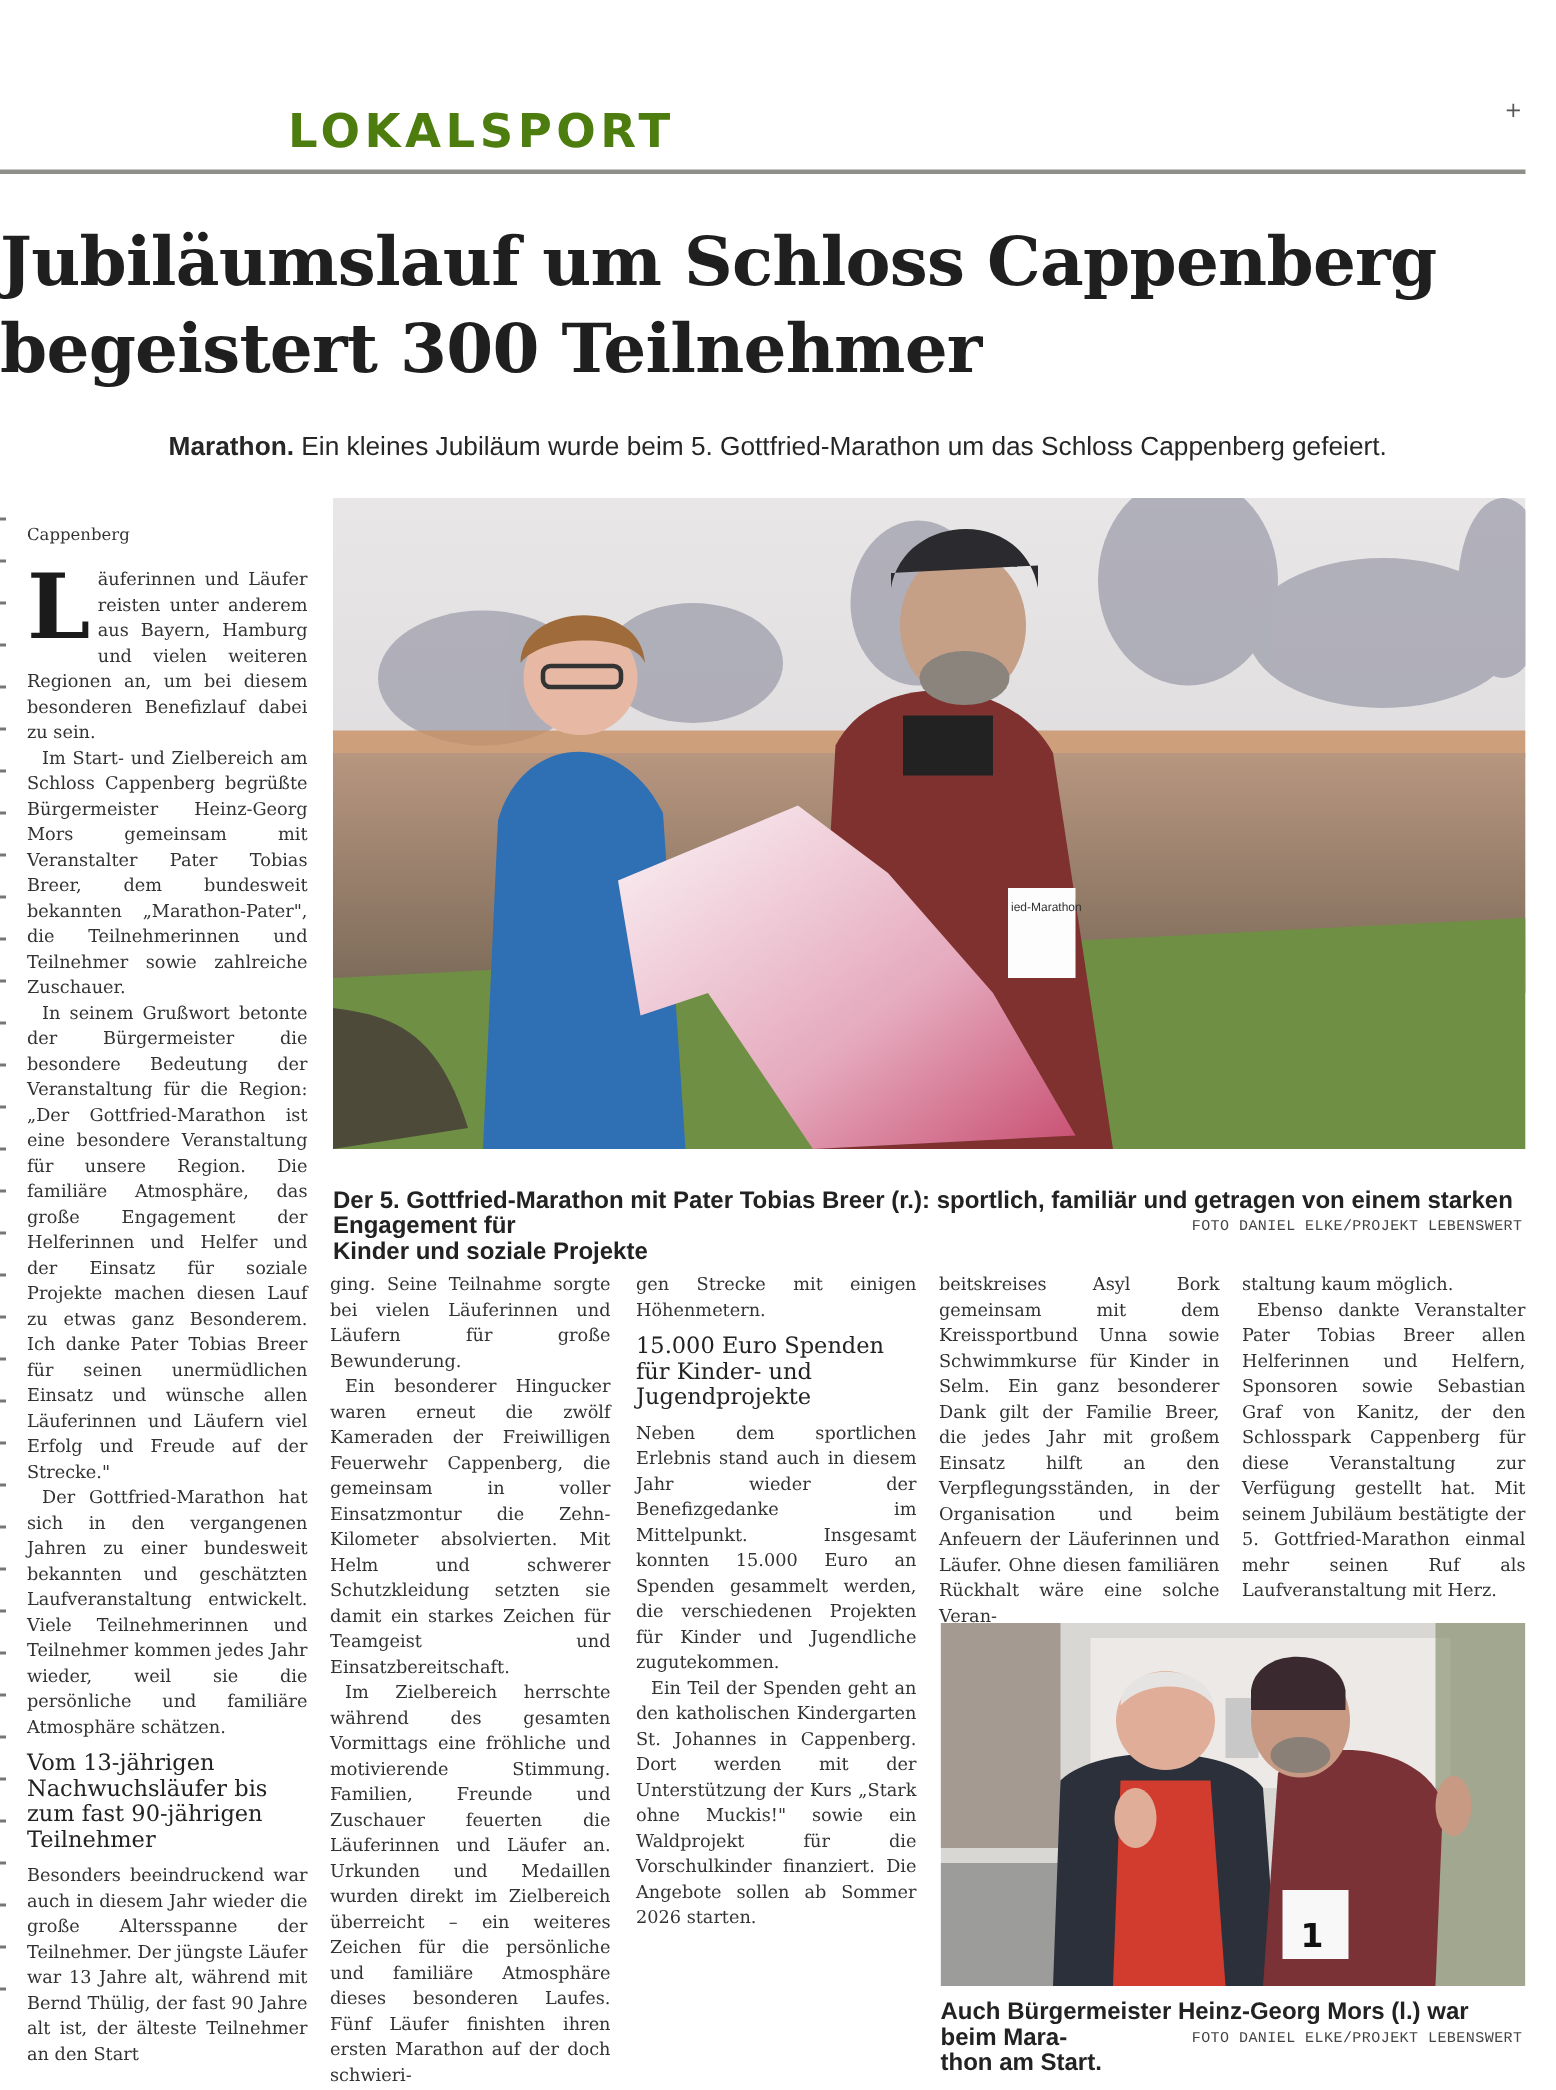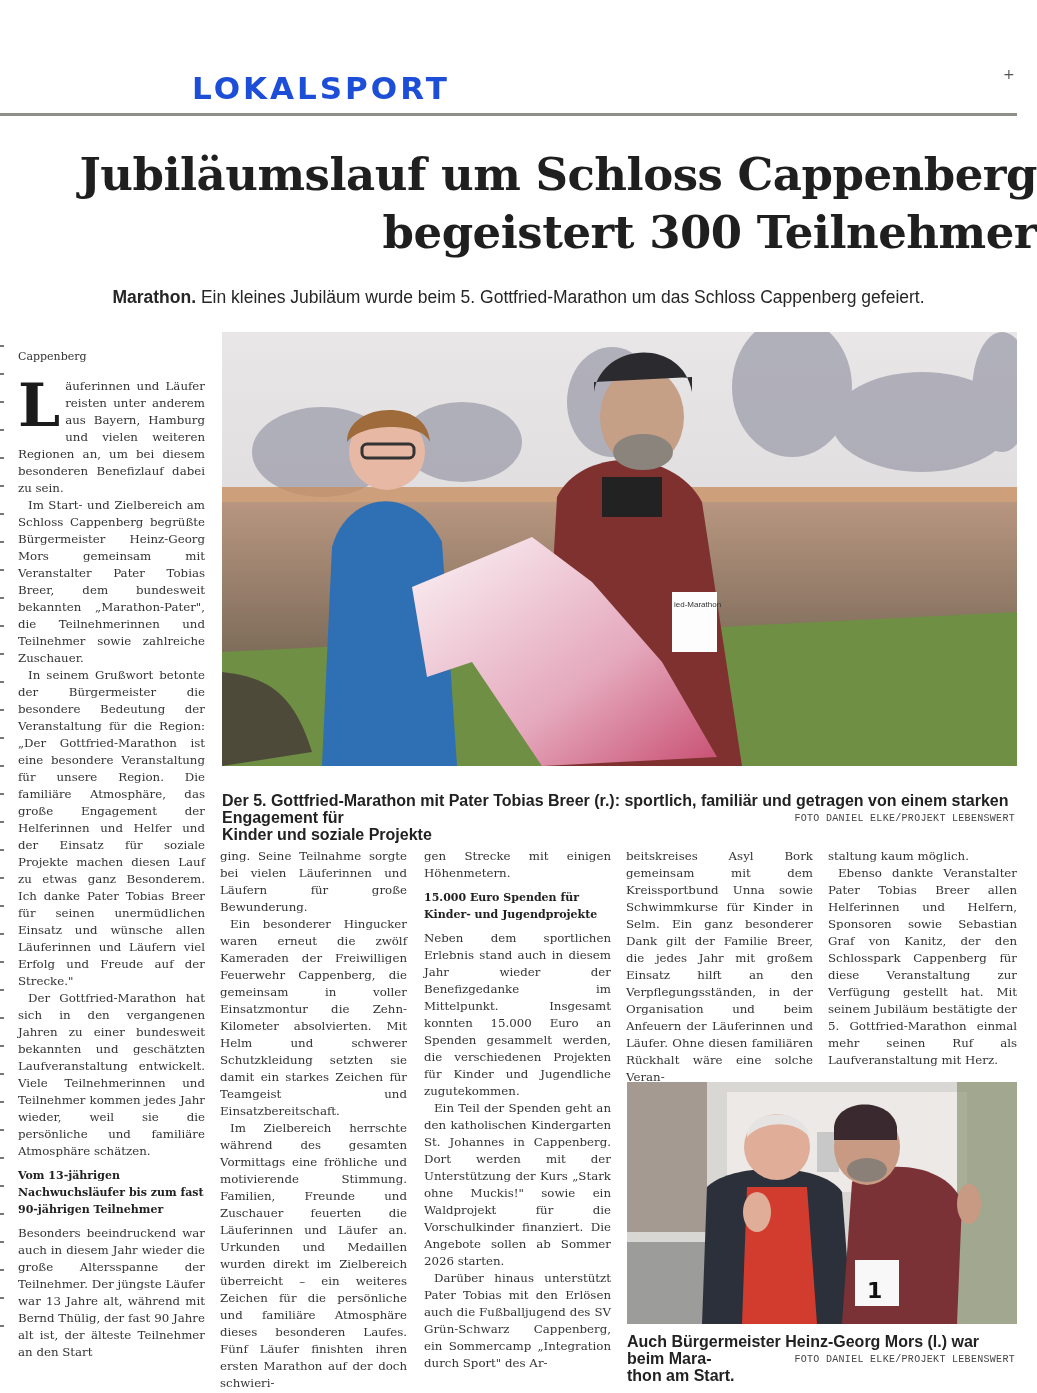--- a/index.html
+++ b/index.html
@@ -1,27 +1,27 @@
 <!DOCTYPE html>
 <html><head>
 <meta charset="utf-8">
 <style>
   html, body { margin:0; padding:0; background:#fff; }
   body { width:1037px; height:1393px; position:relative; overflow:hidden; font-family:"DejaVu Serif", serif; color:#2b2b2b; }
-  .rubric { position:absolute; left:192px; top:70px; font-family:"DejaVu Sans", sans-serif; font-weight:bold; font-size:31px; letter-spacing:3px; color:#1d4ed8; }
+  .rubric { position:absolute; left:192px; top:70px; font-family:"DejaVu Sans", sans-serif; font-weight:bold; font-size:31px; letter-spacing:3px; color:#4d7c0f; }
   .plus { position:absolute; left:1003px; top:66px; font-family:"DejaVu Sans", sans-serif; font-size:14px; color:#555; }
   .rule { position:absolute; left:0; top:113px; width:1017px; height:3px; background:#8f8f8a; }
-  .headline { position:absolute; left:0; top:146px; width:1037px; text-align:right; font-family:"DejaVu Serif", serif; font-weight:bold; font-size:45px; line-height:58px; color:#1f1f1f; letter-spacing:-0.5px; }
+  .headline { position:absolute; left:0; top:146px; width:1037px; text-align:left; font-family:"DejaVu Serif", serif; font-weight:bold; font-size:45px; line-height:58px; color:#1f1f1f; letter-spacing:-0.5px; }
   .teaser { position:absolute; left:0; top:285px; width:1037px; text-align:center; font-family:"Liberation Sans", sans-serif; font-size:17.5px; line-height:25px; color:#262626; }
   .teaser b { font-weight:bold; }
   .dateline { position:absolute; left:18px; top:350px; font-size:11px; color:#333; }
   .col { position:absolute; font-size:11.8px; line-height:17px; text-align:justify; color:#333; hyphens:manual; }
   .col p { margin:0; text-indent:10px; }
   .col p.noindent { text-indent:0; }
-  .col h3 { margin:7px 0 7px; font-size:11px; line-height:17px; font-weight:bold; text-align:left; color:#222; }
+  .col h3 { margin:7px 0 7px; font-size:15px; line-height:17px; font-weight:normal; text-align:left; color:#222; }
   .dropcap { float:left; font-size:60px; line-height:50px; font-weight:bold; margin:2px 5px 0 0; color:#1b1b1b; font-family:"DejaVu Serif", serif; }
   .photo { position:absolute; overflow:hidden; }
   .caption { position:absolute; font-family:"Liberation Sans", sans-serif; font-size:16px; line-height:17px; font-weight:bold; color:#222; }
   .credit { position:absolute; font-family:Liberation Mono, monospace; font-size:10px; color:#444; letter-spacing:0.3px; }
   .margin-ticks { position:absolute; left:0; top:345px; width:6px; height:1040px; }
   .margin-ticks span { display:block; height:2px; width:4px; background:#777; margin-bottom:26px; }
 </style>
 </head>
 <body>
 
@@ -147,21 +147,20 @@
   <p class="noindent">ging. Seine Teilnahme sorgte bei vielen Läuferinnen und Läufern für große Bewunderung.</p>
   <p>Ein besonderer Hingucker waren erneut die zwölf Kameraden der Freiwilligen Feuerwehr Cappenberg, die gemeinsam in voller Einsatzmontur die Zehn-Kilometer absolvierten. Mit Helm und schwerer Schutzkleidung setzten sie damit ein starkes Zeichen für Teamgeist und Einsatzbereitschaft.</p>
   <p>Im Zielbereich herrschte während des gesamten Vormittags eine fröhliche und motivierende Stimmung. Familien, Freunde und Zuschauer feuerten die Läuferinnen und Läufer an. Urkunden und Medaillen wurden direkt im Zielbereich überreicht – ein weiteres Zeichen für die persönliche und familiäre Atmosphäre dieses besonderen Laufes. Fünf Läufer finishten ihren ersten Marathon auf der doch schwieri-</p>
 </div>
 
 <div class="col" style="left:424px; top:848px; width:187px;">
   <p class="noindent">gen Strecke mit einigen Höhenmetern.</p>
   <h3>15.000 Euro Spenden für Kinder- und Jugendprojekte</h3>
   <p class="noindent">Neben dem sportlichen Erlebnis stand auch in diesem Jahr wieder der Benefizgedanke im Mittelpunkt. Insgesamt konnten 15.000 Euro an Spenden gesammelt werden, die verschiedenen Projekten für Kinder und Jugendliche zugutekommen.</p>
   <p>Ein Teil der Spenden geht an den katholischen Kindergarten St. Johannes in Cappenberg. Dort werden mit der Unterstützung der Kurs „Stark ohne Muckis!" sowie ein Waldprojekt für die Vorschulkinder finanziert. Die Angebote sollen ab Sommer 2026 starten.</p>
-  <p>Darüber hinaus unterstützt Pater Tobias mit den Erlösen auch die Fußballjugend des SV Grün-Schwarz Cappenberg, ein Sommercamp „Integration durch Sport" des Ar-</p>
 </div>
 
 <div class="col" style="left:626px; top:848px; width:187px;">
   <p class="noindent">beitskreises Asyl Bork gemeinsam mit dem Kreissportbund Unna sowie Schwimmkurse für Kinder in Selm. Ein ganz besonderer Dank gilt der Familie Breer, die jedes Jahr mit großem Einsatz hilft an den Verpflegungsständen, in der Organisation und beim Anfeuern der Läuferinnen und Läufer. Ohne diesen familiären Rückhalt wäre eine solche Veran-</p>
 </div>
 
 <div class="col" style="left:828px; top:848px; width:189px;">
   <p class="noindent">staltung kaum möglich.</p>
   <p>Ebenso dankte Veranstalter Pater Tobias Breer allen Helferinnen und Helfern, Sponsoren sowie Sebastian Graf von Kanitz, der den Schlosspark Cappenberg für diese Veranstaltung zur Verfügung gestellt hat. Mit seinem Jubiläum bestätigte der 5. Gottfried-Marathon einmal mehr seinen Ruf als Laufveranstaltung mit Herz.</p>
 </div>

